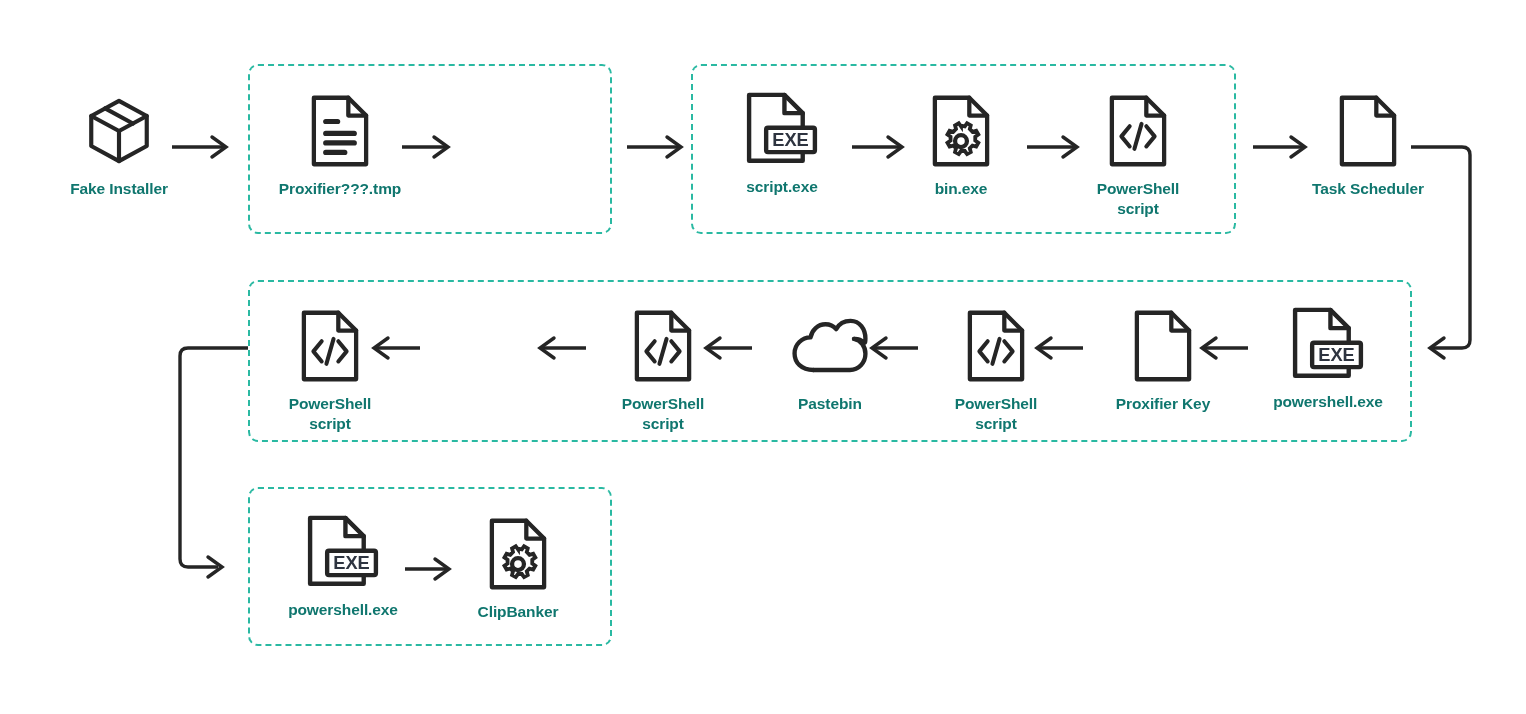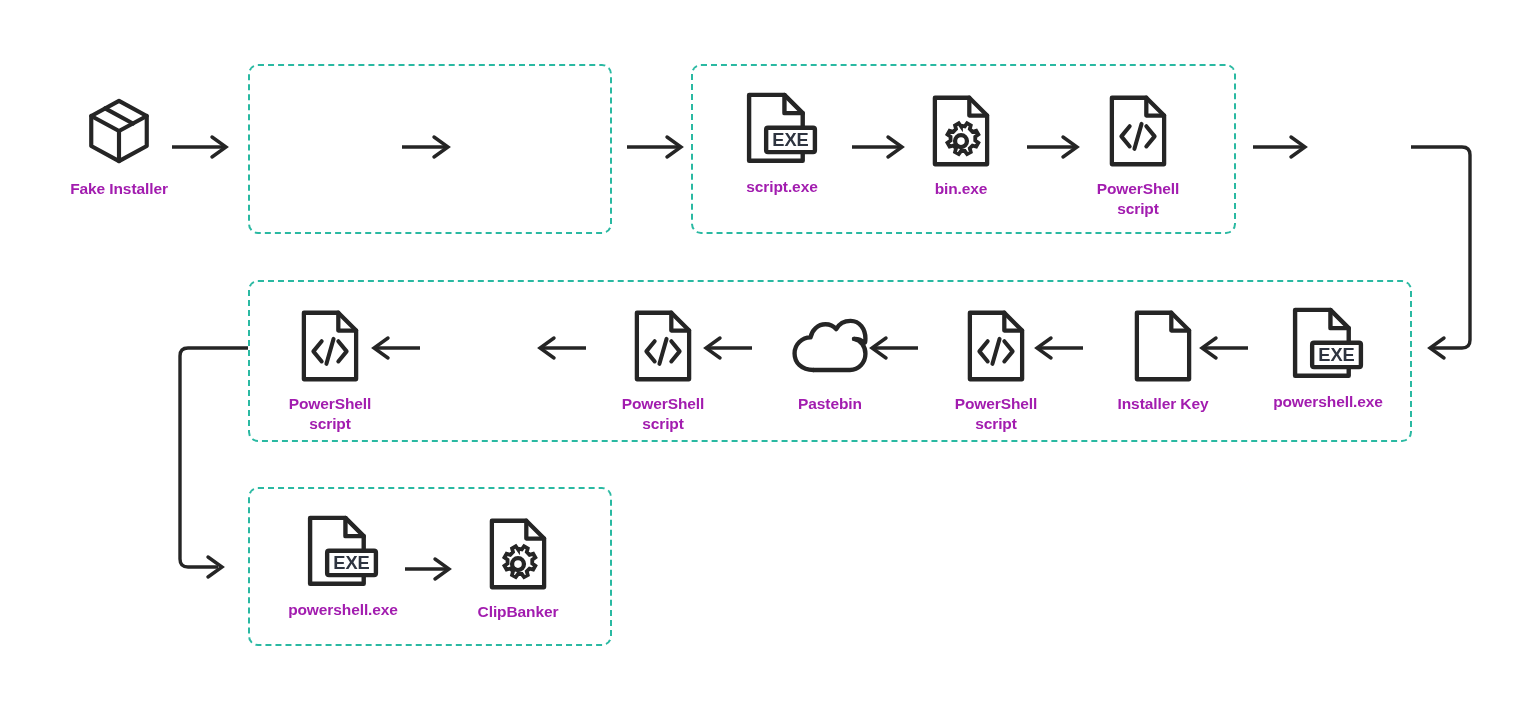--- a/index.html
+++ b/index.html
@@ -37,21 +37,21 @@
     height:78px;
     display:flex;
     align-items:center;
     justify-content:flex-end;
   }
   .node .caption{
     margin-top:9px;
     font-size:15.5px;
     font-weight:bold;
     line-height:1.28;
-    color:#a21caf;
+    color:#0f766e;
     letter-spacing:-0.1px;
     white-space:pre-line;
   }
   
   .connector{
     position:absolute;
     pointer-events:none;
   }
   svg{display:block;overflow:visible;}
 </style>
@@ -70,20 +70,33 @@
       <svg width="74" height="74" viewBox="0 0 64 64" fill="none" stroke="#252525" stroke-width="3.6" stroke-linejoin="round" stroke-linecap="round">
         <path d="M32 6 L56 19 L56 45 L32 58 L8 45 L8 19 Z"></path>
         <path d="M8 19 L32 32 L56 19"></path>
         <path d="M32 32 L32 58"></path>
         <path d="M20 12.5 L44 25.5"></path>
       </svg>
     </div>
     <div class="caption">Fake Installer</div>
   </div>
 
+  <div class="node" style="left:265px;top:92px;">
+    <div class="glyph">
+      <svg width="64" height="76" viewBox="0 0 52 64" fill="none" stroke="#252525" stroke-width="3.6" stroke-linejoin="round" stroke-linecap="round">
+        <path d="M4 4 L33 4 L48 19 L48 60 L4 60 Z"></path>
+        <path d="M33 4 L33 19 L48 19"></path>
+        <path d="M14 24 L24 24" stroke-width="4.4"></path>
+        <path d="M14 34 L38 34" stroke-width="4.4"></path>
+        <path d="M14 42 L38 42" stroke-width="4.4"></path>
+        <path d="M14 50 L30 50" stroke-width="4.4"></path>
+      </svg>
+    </div>
+    <div class="caption">Proxifier???.tmp</div>
+  </div>
 
 
   <div class="node" style="left:707px;top:90px;">
     <div class="glyph">
       <svg width="76" height="78" viewBox="0 0 62 64" fill="none" stroke="#252525" stroke-width="3.6" stroke-linejoin="round" stroke-linecap="round">
         <path d="M4 4 L33 4 L48 19 L48 58 L4 58 Z"></path>
         <path d="M33 4 L33 19 L48 19"></path>
         <rect x="18" y="31" width="40" height="20" rx="1.5" fill="#ffffff"></rect>
         <text x="38" y="46.3" font-family="'Liberation Sans',sans-serif" font-size="15" font-weight="bold" fill="#2e3440" stroke="none" text-anchor="middle">EXE</text>
       </svg>
@@ -114,41 +127,50 @@
         <path d="M33 4 L33 19 L48 19"></path>
         <path d="M19 28 L12 36.5 L19 45" stroke-width="3.4"></path>
         <path d="M33 28 L40 36.5 L33 45" stroke-width="3.4"></path>
         <path d="M29 26 L23 47" stroke-width="3.4"></path>
       </svg>
     </div>
     <div class="caption">PowerShell
 script</div>
   </div>
 
+  <div class="node" style="left:1293px;top:92px;">
+    <div class="glyph">
+      <svg width="64" height="76" viewBox="0 0 52 64" fill="none" stroke="#252525" stroke-width="3.6" stroke-linejoin="round" stroke-linecap="round">
+        <path d="M4 4 L33 4 L48 19 L48 60 L4 60 Z"></path>
+        <path d="M33 4 L33 19 L48 19"></path>
+      </svg>
+    </div>
+    <div class="caption">Task Scheduler</div>
+  </div>
 
   <div class="node" style="left:1253px;top:305px;">
     <div class="glyph">
       <svg width="76" height="78" viewBox="0 0 62 64" fill="none" stroke="#252525" stroke-width="3.6" stroke-linejoin="round" stroke-linecap="round">
         <path d="M4 4 L33 4 L48 19 L48 58 L4 58 Z"></path>
         <path d="M33 4 L33 19 L48 19"></path>
         <rect x="18" y="31" width="40" height="20" rx="1.5" fill="#ffffff"></rect>
         <text x="38" y="46.3" font-family="'Liberation Sans',sans-serif" font-size="15" font-weight="bold" fill="#2e3440" stroke="none" text-anchor="middle">EXE</text>
       </svg>
     </div>
     <div class="caption">powershell.exe</div>
   </div>
 
   <div class="node" style="left:1088px;top:307px;">
     <div class="glyph">
       <svg width="64" height="76" viewBox="0 0 52 64" fill="none" stroke="#252525" stroke-width="3.6" stroke-linejoin="round" stroke-linecap="round">
         <path d="M4 4 L33 4 L48 19 L48 60 L4 60 Z"></path>
         <path d="M33 4 L33 19 L48 19"></path>
       </svg>
     </div>
-    <div class="caption">Installer Key</div>
+    <div class="caption">Proxifier Key</div>
   </div>
 
   <div class="node" style="left:921px;top:307px;">
     <div class="glyph">
       <svg width="64" height="76" viewBox="0 0 52 64" fill="none" stroke="#252525" stroke-width="3.6" stroke-linejoin="round" stroke-linecap="round">
         <path d="M4 4 L33 4 L48 19 L48 60 L4 60 Z"></path>
         <path d="M33 4 L33 19 L48 19"></path>
         <path d="M19 28 L12 36.5 L19 45" stroke-width="3.4"></path>
         <path d="M33 28 L40 36.5 L33 45" stroke-width="3.4"></path>
         <path d="M29 26 L23 47" stroke-width="3.4"></path>

